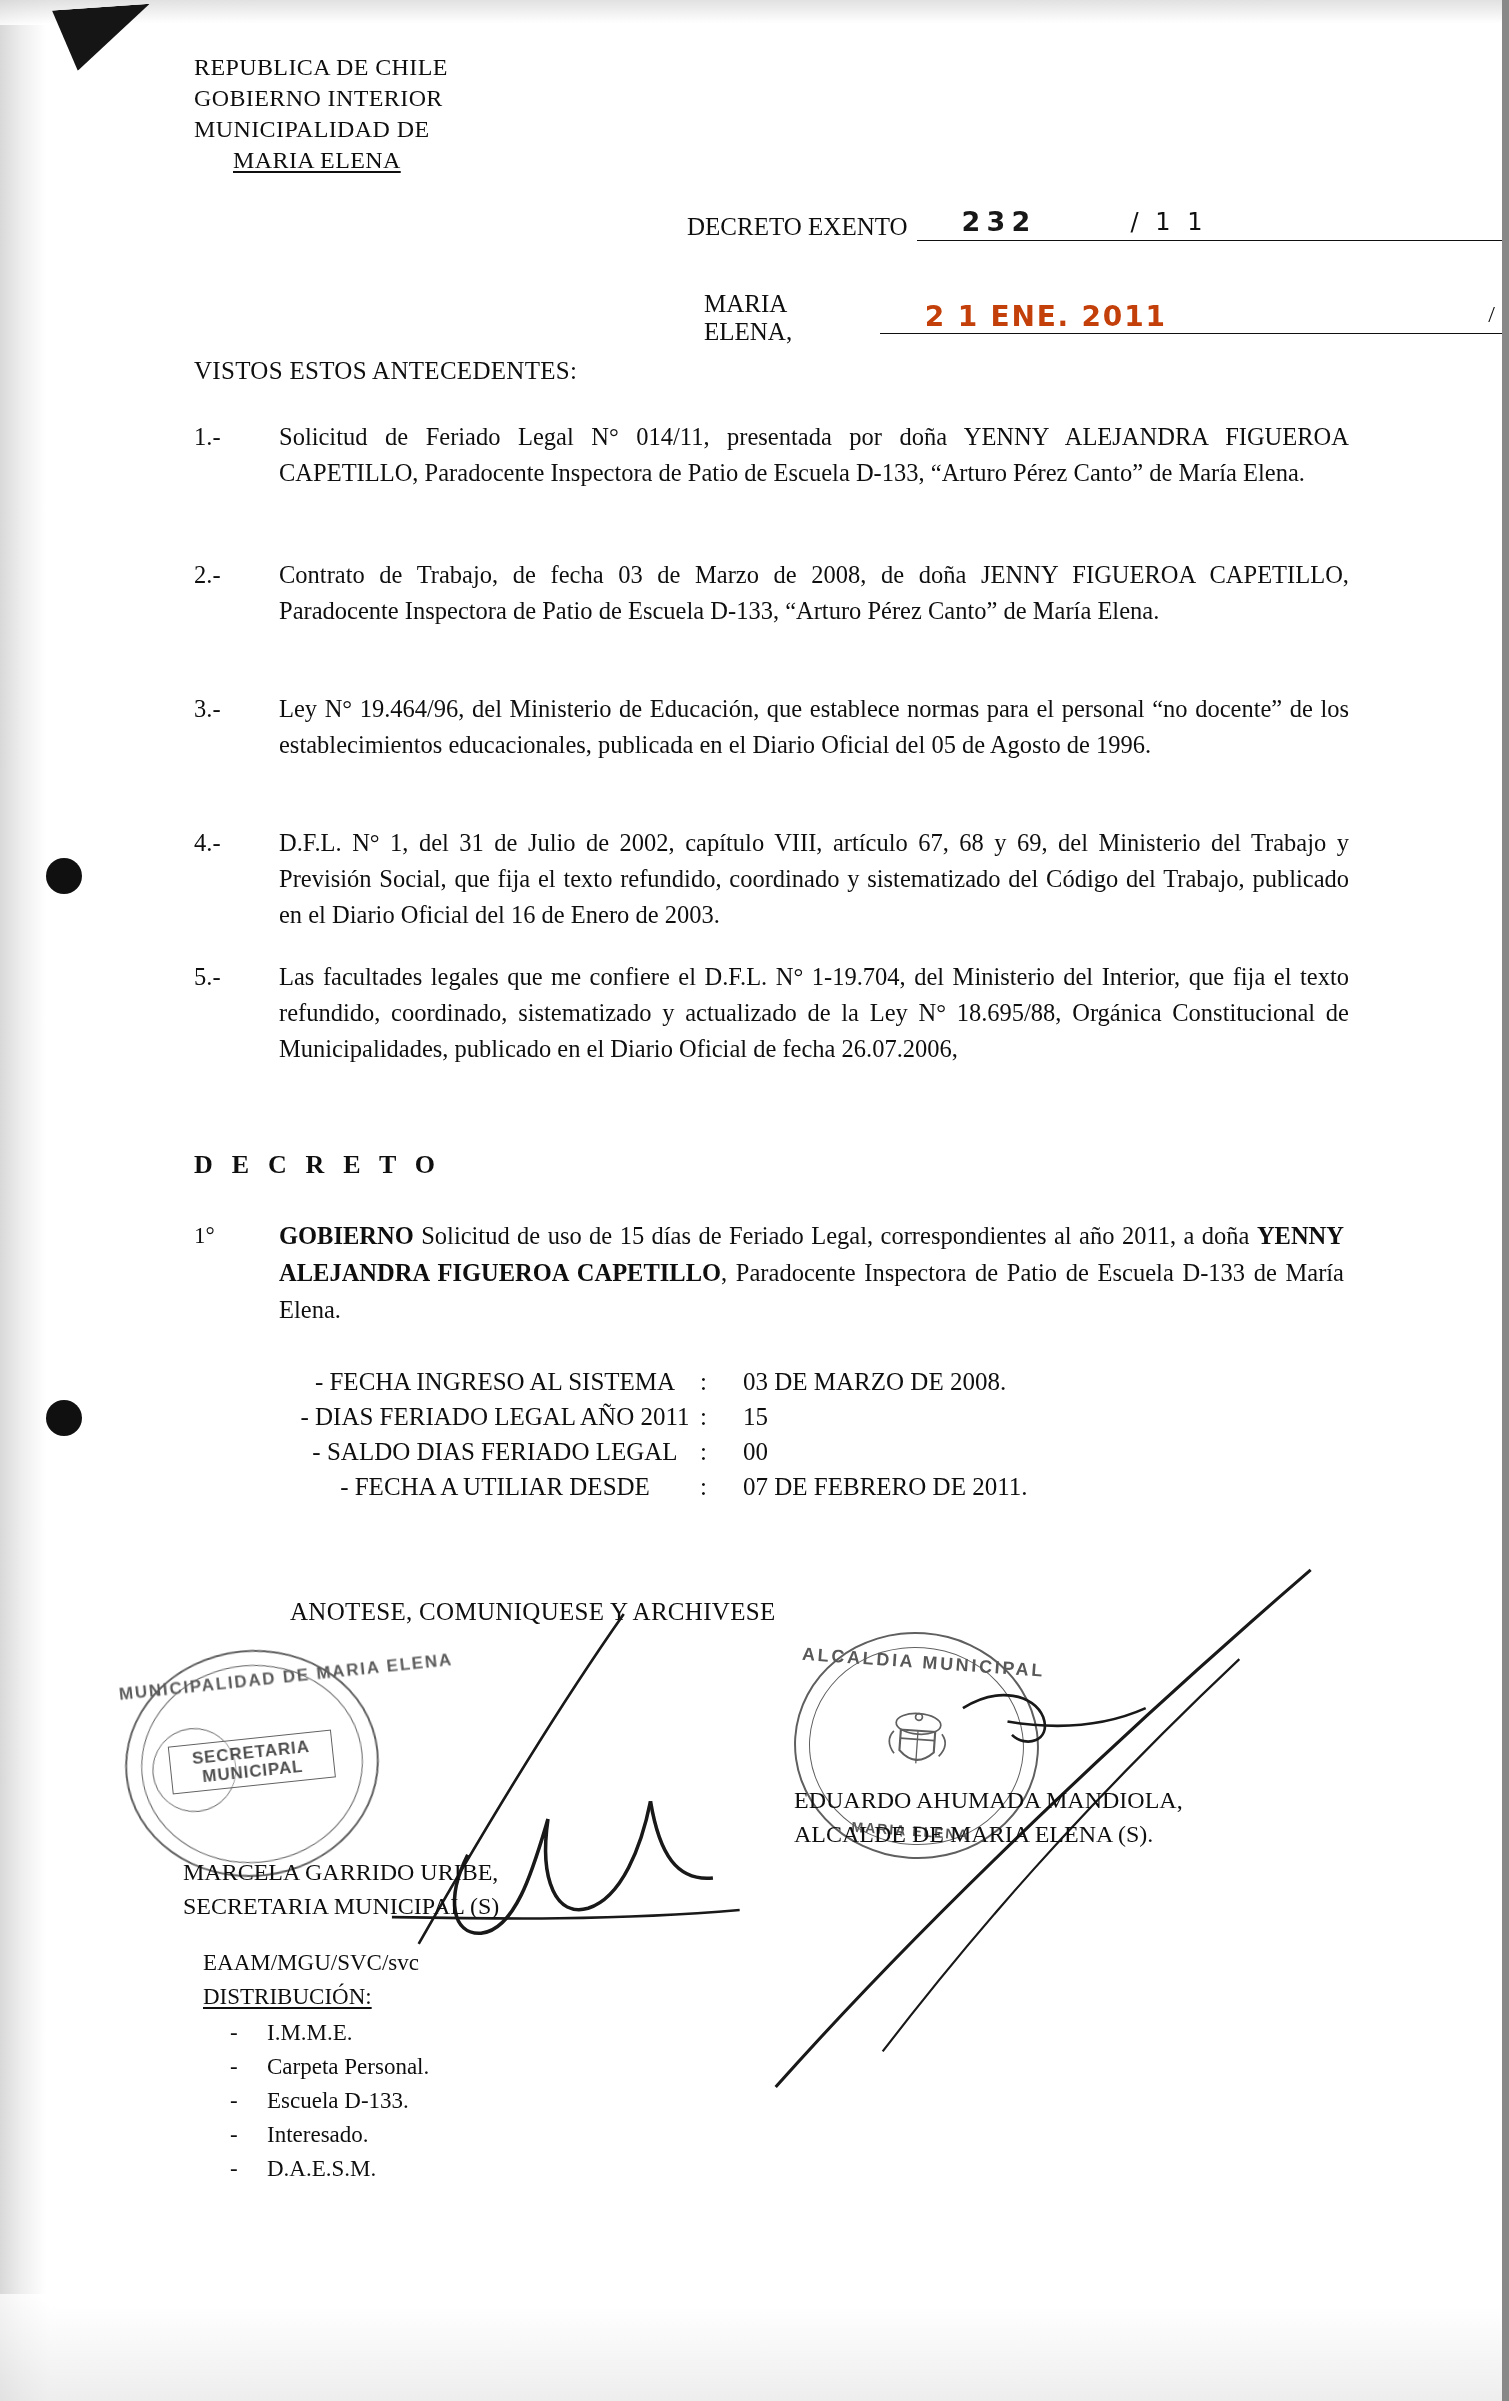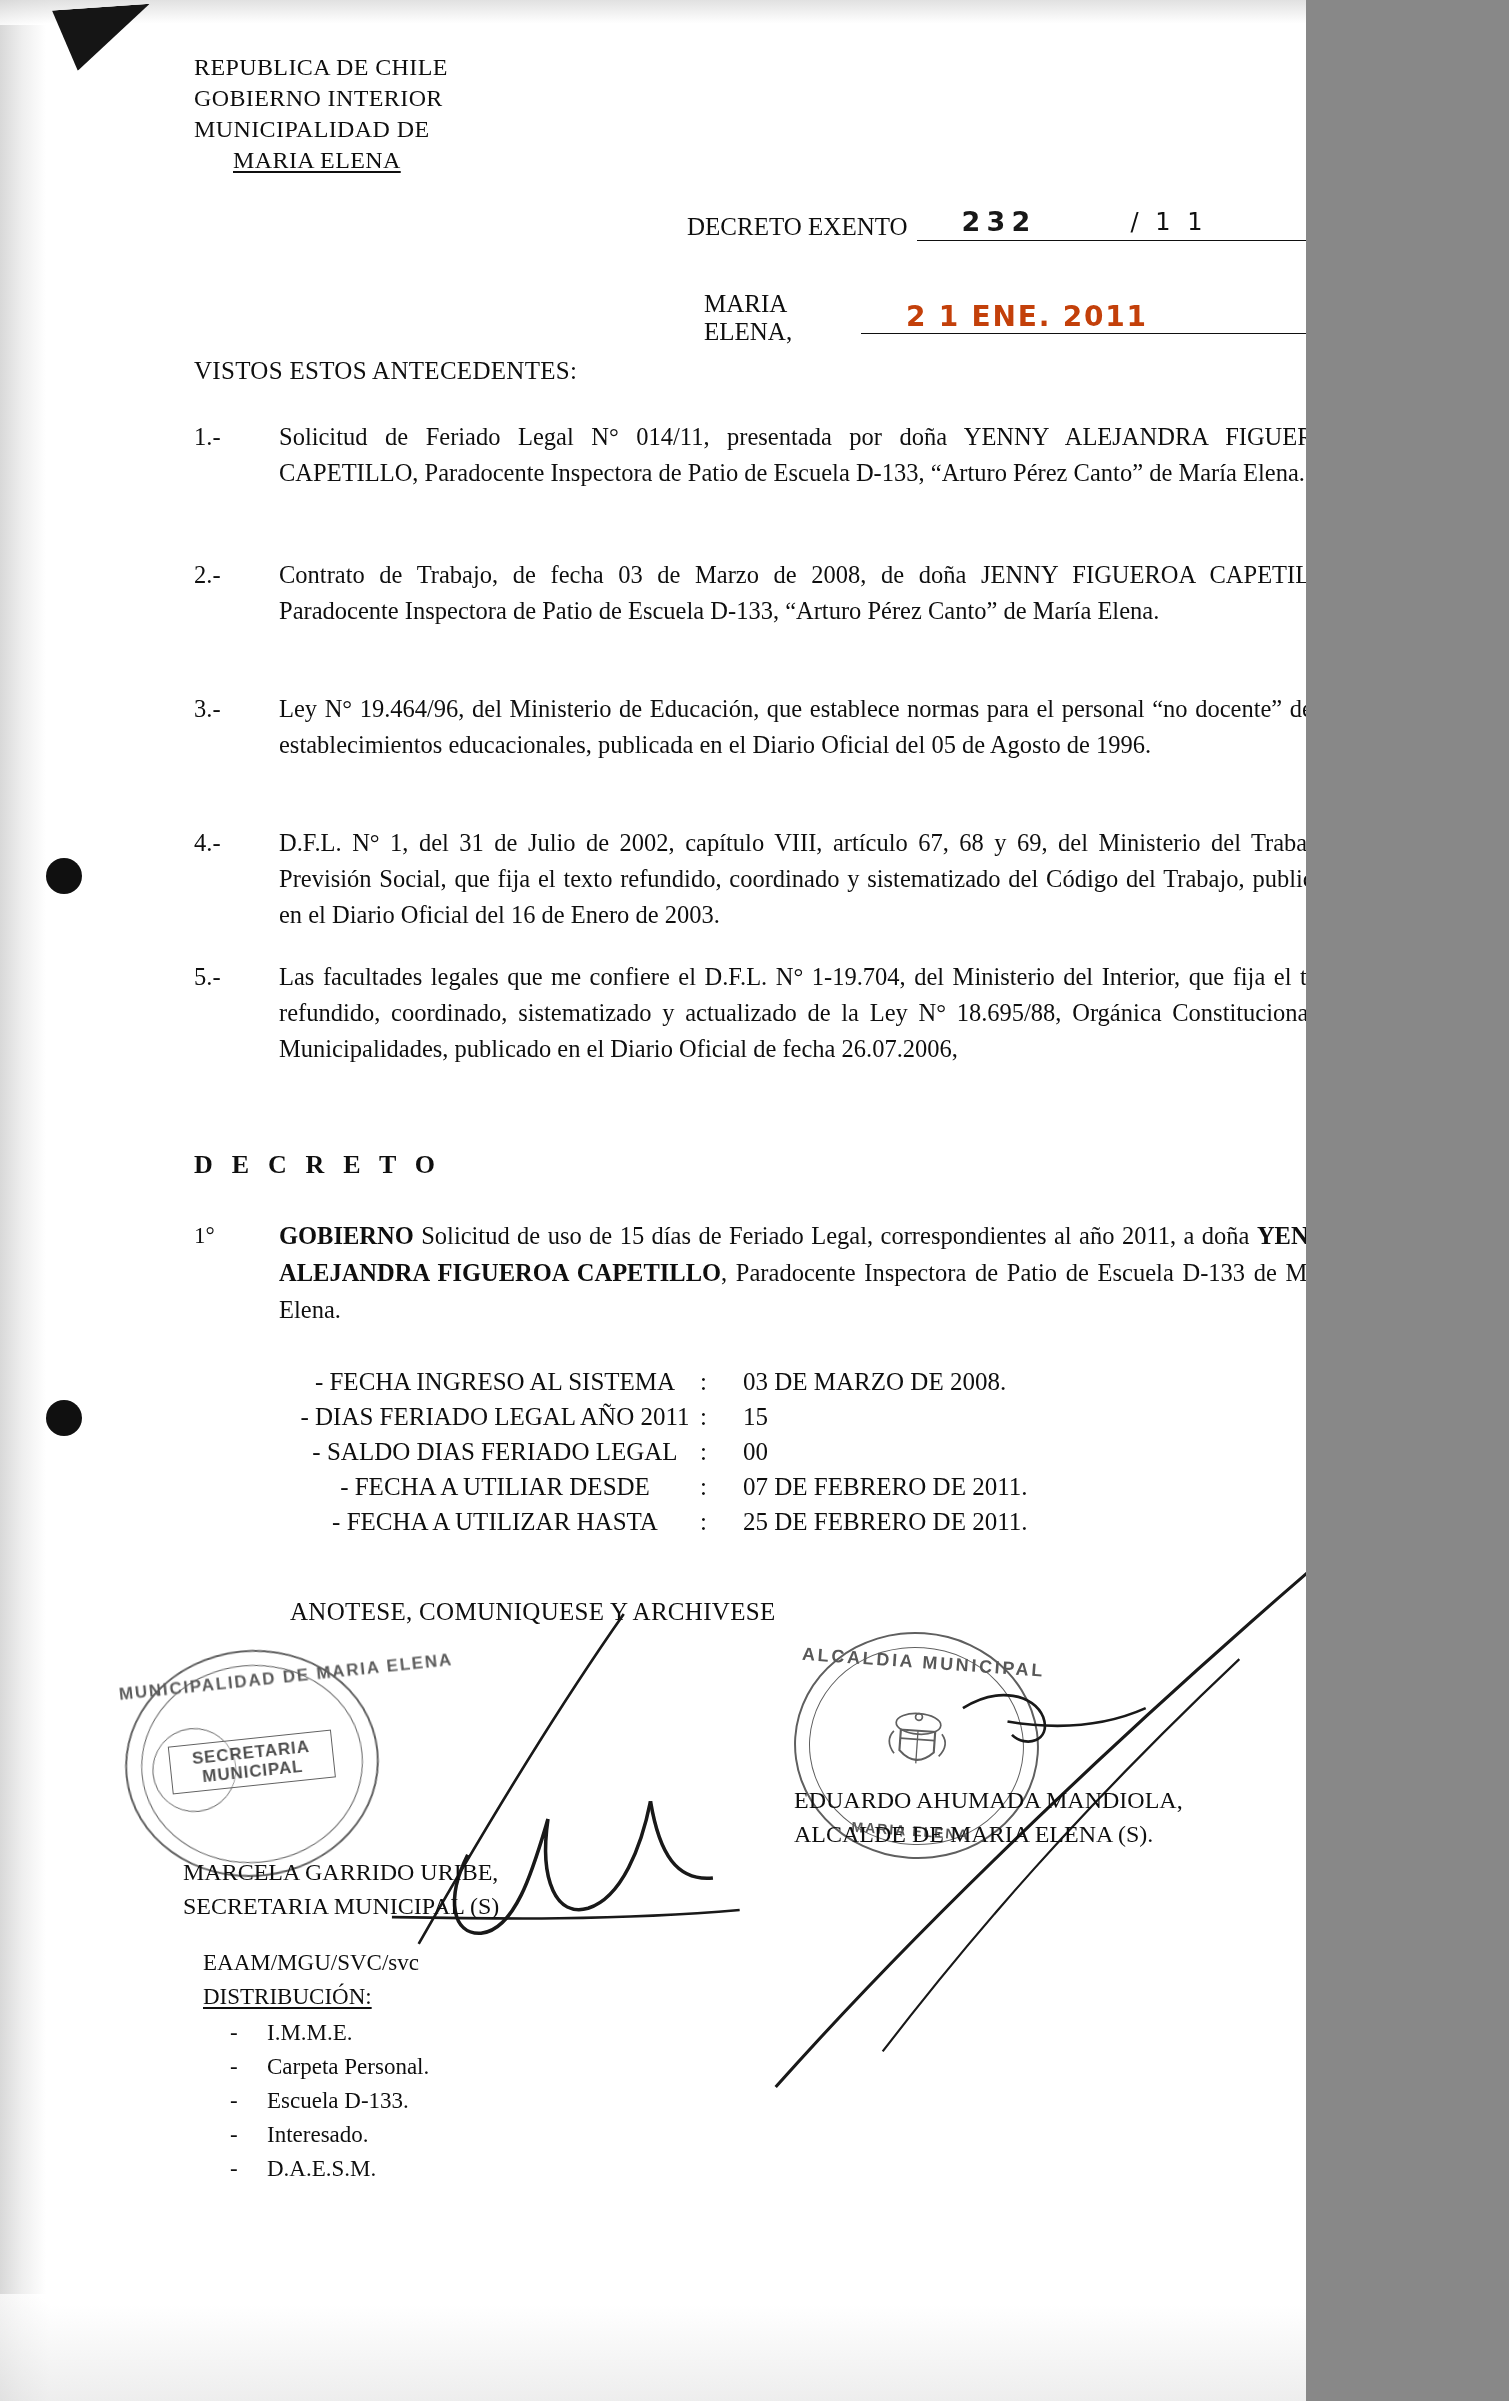--- a/index.html
+++ b/index.html
@@ -2,21 +2,21 @@
 <html style="font-size:14.3px"><head>
 <meta charset="utf-8">
 <style>
   html, body {
     margin: 0;
     padding: 0;
     background: #888;
   }
   .page {
     position: relative;
-    width: 1306px;
+    width: 1502px;
     height: 2401px;
     background: #ffffff;
     overflow: hidden;
     font-family: "Liberation Serif", serif;
     color: #111;
     filter: contrast(1.02);
   }
   
   .scan-edge-left {
     position: absolute;
@@ -439,25 +439,20 @@
       <tr>
         <td class="k">- SALDO DIAS FERIADO LEGAL</td>
         <td class="c">:</td>
         <td class="v">00</td>
       </tr>
       <tr>
         <td class="k">- FECHA A UTILIAR DESDE</td>
         <td class="c">:</td>
         <td class="v">07 DE FEBRERO DE 2011.</td>
       </tr>
-      <tr>
-        <td class="k">- FECHA A UTILIZAR HASTA</td>
-        <td class="c">:</td>
-        <td class="v">25  DE FEBRERO DE 2011.</td>
-      </tr>
     </tbody>
   </table>
 
   <div class="anotese">ANOTESE, COMUNIQUESE Y ARCHIVESE</div>
 
   <div class="seal seal-left">
     <div class="ring-text">
       <div class="top-arc">MUNICIPALIDAD DE MARIA ELENA</div>
     </div>
     <div class="inner-circ"></div>

